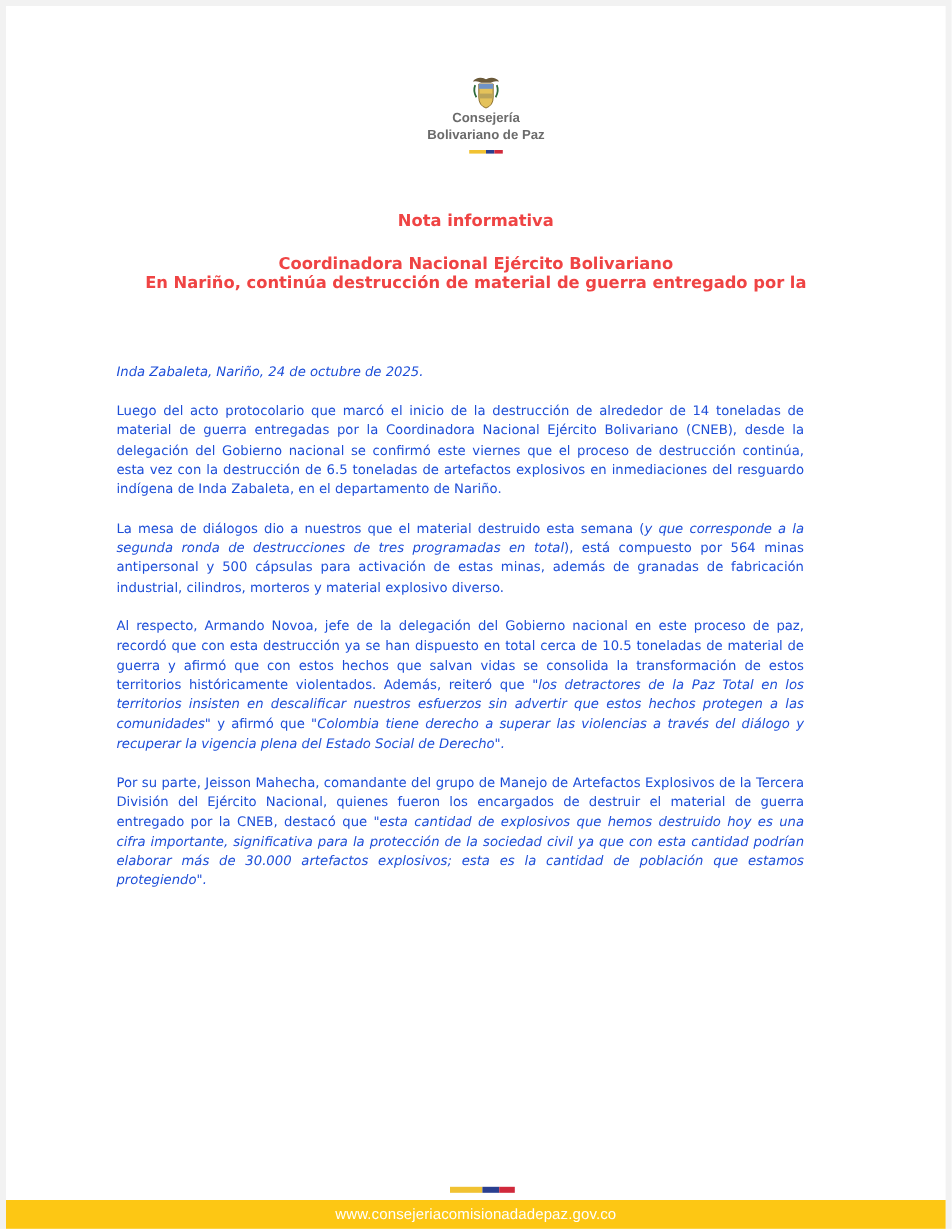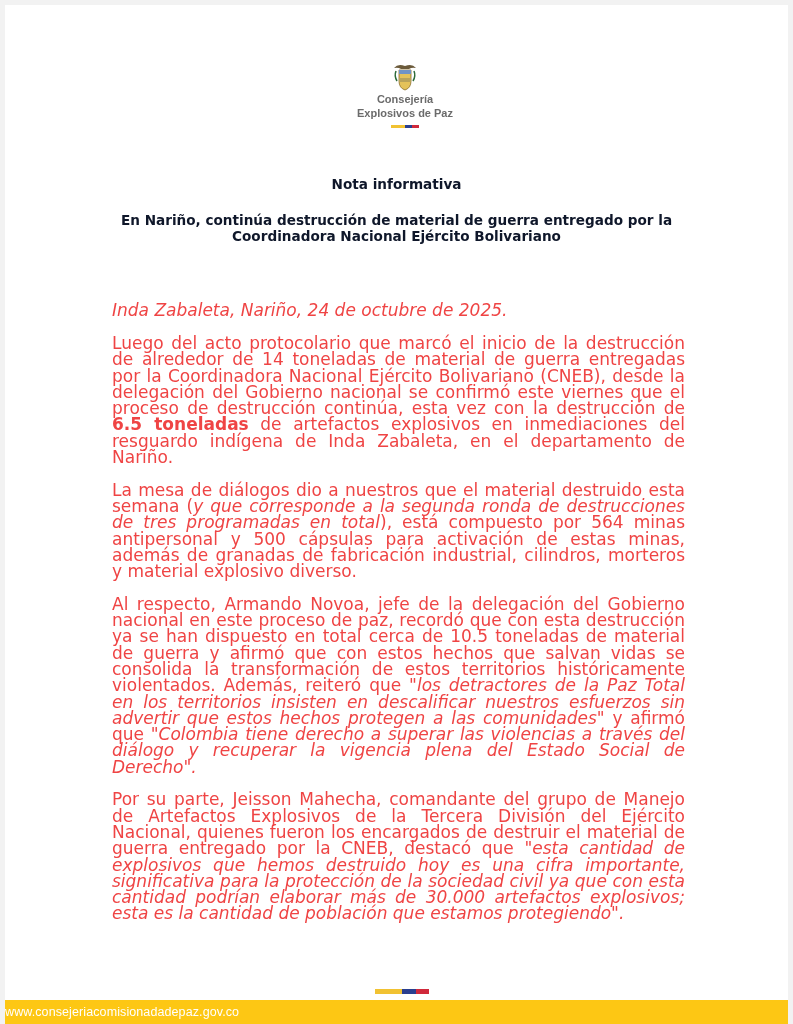--- a/index.html
+++ b/index.html
@@ -22,75 +22,75 @@
     font-family: "Liberation Sans", sans-serif; font-weight: bold;
     font-size: 11px; line-height: 13px; color: #6b6b6b; margin-top: 1px;
   }
   .flag-mini { display: flex; width: 28px; height: 3px; margin: 5px auto 0; }
   .flag-mini span:nth-child(1) { flex: 2; background: #f1c232; }
   .flag-mini span:nth-child(2) { flex: 1; background: #2a3f8f; }
   .flag-mini span:nth-child(3) { flex: 1; background: #d0293b; }
 
   .heading {
     position: absolute; left: 0; width: 783px; text-align: center;
-    font-weight: bold; font-size: 13.6px; line-height: 16px; color: #0f172a;
+    font-weight: bold; font-size: 13.6px; line-height: 16px; color: #ef4444;
   }
   .h-note { top: 171px; }
   .h-title { top: 207px; }
 
   .body-text {
-    position: absolute; left: 107px; width: 573px;
-    font-size: 17px; line-height: 16.3px; text-align: justify; color: #ef4444;
+    position: absolute; left: 92px; width: 573px;
+    font-size: 11px; line-height: 16.3px; text-align: justify; color: #1d4ed8;
   }
   .body-text p { margin: 0 0 16.3px 0; }
   .dateline { top: 297px; font-style: italic; }
   .p-block { top: 330px; }
   em { }
-  b { font-weight: bold; }
+  b { font-weight: normal; }
 
   .flag-bottom {
     position: absolute; left: 370px; top: 984px; width: 54px; height: 5px; display: flex;
   }
   .flag-bottom span:nth-child(1) { flex: 2; background: #f1c232; }
   .flag-bottom span:nth-child(2) { flex: 1; background: #2a3f8f; }
   .flag-bottom span:nth-child(3) { flex: 1; background: #d0293b; }
   .footer {
     position: absolute; left: 0; top: 995px; width: 783px; height: 24px;
-    background: #fdc714; text-align: left;
+    background: #fdc714; text-align: center;
     font-family: "Liberation Sans", sans-serif; font-size: 12.5px; line-height: 24px;
     color: #ffffff; letter-spacing: 0.1px;
   }
 </style>
 </head>
 <body>
 
 <div class="page">
 
   <div class="logo">
     <svg class="crest" viewBox="0 0 26 30">
       <path d="M2 6 Q6 1 13 4 Q20 1 24 6 Q20 5 17 7 L9 7 Q6 5 2 6Z" fill="#6b5a3a"></path>
       <path d="M7 8 L19 8 L19 19 Q19 26 13 28 Q7 26 7 19Z" fill="#e4c25a" stroke="#8a6d2a" stroke-width="0.8"></path>
       <rect x="7" y="8" width="12" height="4" fill="#6f93c7"></rect>
       <rect x="7" y="16" width="12" height="4" fill="#b9a35a"></rect>
       <path d="M4 9 Q2 14 5 19" stroke="#2d6a3a" stroke-width="1.5" fill="none"></path>
       <path d="M22 9 Q24 14 21 19" stroke="#2d6a3a" stroke-width="1.5" fill="none"></path>
     </svg>
     <div class="logo-text">Consejería</div>
-    <div class="logo-text">Explosivos de Paz</div>
+    <div class="logo-text">Bolivariano de Paz</div>
     <div class="flag-mini">
         <span></span>
         <span></span>
         <span></span>
       </div>
   </div>
 
   <div class="heading h-note">Nota informativa</div>
   <div class="heading h-title">
+    <div>Coordinadora Nacional Ejército Bolivariano</div>
     <div>En Nariño, continúa destrucción de material de guerra entregado por la</div>
-    <div>Coordinadora Nacional Ejército Bolivariano</div>
   </div>
 
   <div class="body-text dateline">Inda Zabaleta, Nariño, 24 de octubre de 2025.</div>
 
   <div class="body-text p-block" id="article-body">
       <p><span>Luego del acto protocolario que marcó el inicio de la destrucción de alrededor de 14 toneladas de material de guerra entregadas por la Coordinadora Nacional Ejército Bolivariano (CNEB), desde la delegación del Gobierno nacional se confirmó este viernes que el proceso de destrucción continúa, esta vez con la destrucción de </span><b>6.5 toneladas</b><span> de artefactos explosivos en inmediaciones del resguardo indígena de Inda Zabaleta, en el departamento de Nariño.</span></p>
       <p><span>La mesa de diálogos dio a nuestros que el material destruido esta semana (</span><em>y que corresponde a la segunda ronda de destrucciones de tres programadas en total</em><span>), está compuesto por 564 minas antipersonal y 500 cápsulas para activación de estas minas, además de granadas de fabricación industrial, cilindros, morteros y material explosivo diverso.</span></p>
       <p><span>Al respecto, Armando Novoa, jefe de la delegación del Gobierno nacional en este proceso de paz, recordó que con esta destrucción ya se han dispuesto en total cerca de 10.5 toneladas de material de guerra y afirmó que con estos hechos que salvan vidas se consolida la transformación de estos territorios históricamente violentados. Además, reiteró que "</span><em>los detractores de la Paz Total en los territorios insisten en descalificar nuestros esfuerzos sin advertir que estos hechos protegen a las comunidades"</em><span> y afirmó que "</span><em>Colombia tiene derecho a superar las violencias a través del diálogo y recuperar la vigencia plena del Estado Social de Derecho".</em></p>
       <p><span>Por su parte, Jeisson Mahecha, comandante del grupo de Manejo de Artefactos Explosivos de la Tercera División del Ejército Nacional, quienes fueron los encargados de destruir el material de guerra entregado por la CNEB, destacó que "</span><em>esta cantidad de explosivos que hemos destruido hoy es una cifra importante, significativa para la protección de la sociedad civil ya que con esta cantidad podrían elaborar más de 30.000 artefactos explosivos; esta es la cantidad de población que estamos protegiendo".</em></p>
     </div>

